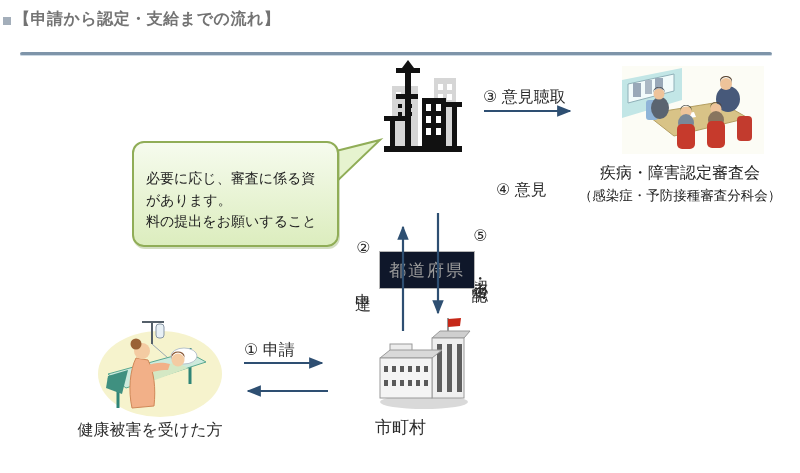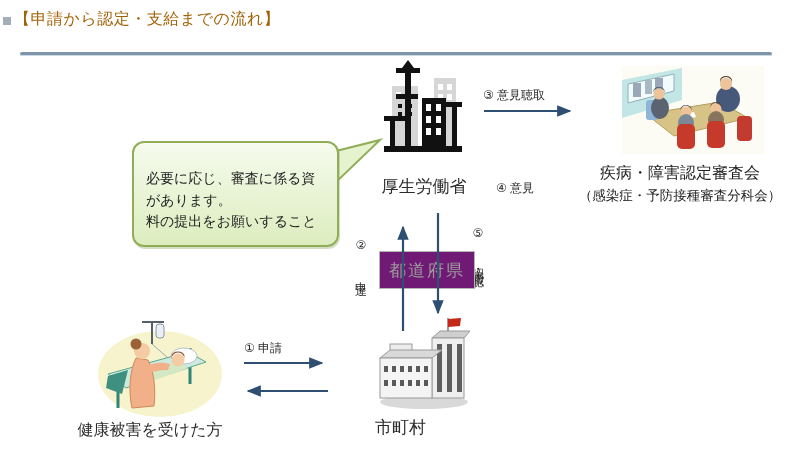--- a/index.html
+++ b/index.html
@@ -3,46 +3,46 @@
 <meta charset="utf-8">
 <style>
   html,body{margin:0;padding:0;background:#fff;}
   .stage{
     position:relative;width:800px;height:473px;background:#ffffff;overflow:hidden;
     font-family:"Liberation Sans","DejaVu Sans",sans-serif;color:#222;
   }
   .abs{position:absolute;}
   
   .title-bullet{left:3px;top:17px;width:8px;height:8px;background:#a3aeba;}
-  .page-title{left:14px;top:9px;font-size:16px;font-weight:normal;color:#a16207;letter-spacing:.5px;white-space:nowrap;}
+  .page-title{left:14px;top:9px;font-size:16px;font-weight:bold;color:#737373;letter-spacing:.5px;white-space:nowrap;}
   .top-divider{left:20px;top:52px;width:752px;height:3px;background:#7e94a9;border-bottom:1px solid #cbd8e3;border-radius:2px;}
   
   .fig{line-height:0;}
   .ministry-fig{left:378px;top:60px;width:94px;height:104px;}
   .committee-fig{left:622px;top:66px;width:142px;height:88px;}
   .muni-fig{left:370px;top:318px;width:108px;height:96px;}
   .victim-fig{left:92px;top:318px;width:130px;height:100px;}
   
-  .lbl{font-size:12px;color:#2b2b2b;white-space:nowrap;}
+  .lbl{font-size:16px;color:#2b2b2b;white-space:nowrap;}
   .ministry-label{left:368px;top:175px;width:112px;text-align:center;font-size:17px;}
   .committee-labels{left:556px;top:163px;width:248px;text-align:center;}
   .committee-line1{font-size:16px;}
   .committee-line2{font-size:13.5px;margin-top:3px;}
   .muni-label{left:375px;top:416px;width:96px;text-align:left;font-size:17px;}
   .victim-label{left:62px;top:420px;width:176px;text-align:center;font-size:16px;font-family:Liberation Mono, monospace;}
   .step3-label{left:483px;top:87px;}
   .step4-label{left:496px;top:180px;}
   .step1-label{left:244px;top:340px;}
   .step6-label{left:242px;top:402px;}
   .vertical{writing-mode:vertical-rl;text-orientation:upright;}
   .step2-label{left:352px;top:238px;letter-spacing:3px;}
   .step5-label{left:469px;top:226px;letter-spacing:2px;}
   
   .pref-box{
-    left:379px;top:251px;width:94px;height:36px;border:1px solid #b6b6b6;background:#701a75;
+    left:379px;top:251px;width:94px;height:36px;border:1px solid #b6b6b6;background:#0f172a;
     display:flex;align-items:center;justify-content:center;z-index:1;
   }
   .pref-box span{font-size:17px;color:#9b9b9b;letter-spacing:2px;}
   
   .arrow-layer{left:0;top:0;width:800px;height:473px;z-index:2;pointer-events:none;}
   
   .callout-tail{left:320px;top:128px;width:70px;height:70px;z-index:2;}
   .callout{
     left:132px;top:141px;width:181px;height:68px;z-index:3;
     border:2px solid #90ad57;border-radius:12px;
@@ -86,21 +86,20 @@
       <rect x="12" y="56" width="5" height="34" fill="#111"></rect>
       <rect x="6" y="56" width="22" height="5" fill="#111"></rect>
       <rect x="74" y="42" width="5" height="48" fill="#111"></rect>
       <rect x="64" y="42" width="20" height="5" fill="#111"></rect>
       <rect x="20" y="44" width="4" height="4" fill="#111"></rect>
         <rect x="30" y="44" width="4" height="4" fill="#111"></rect>
       <rect x="20" y="52" width="4" height="4" fill="#111"></rect>
         <rect x="30" y="52" width="4" height="4" fill="#111"></rect>
     </svg>
   </div>
-  <div class="abs lbl ministry-label">厚生労働省</div>
 
   <div class="abs fig committee-fig">
     <svg width="142" height="88" viewBox="0 0 142 88">
       <rect x="0" y="0" width="142" height="88" fill="#fcfcf5"></rect>
       <polygon points="0,14 60,2 60,34 0,52" fill="#c2e6e6"></polygon>
       <polygon points="6,18 52,8 52,25 6,37" fill="#f1fbfb" stroke="#8fb0b8" stroke-width="1"></polygon>
       <rect x="11" y="17" width="8" height="14" fill="#98a8b8"></rect>
       <rect x="23" y="14" width="7" height="14" fill="#aab8c4"></rect>
       <rect x="33" y="12" width="8" height="14" fill="#98a8b8"></rect>
       <polygon points="24,48 98,36 126,52 52,70" fill="#d8c387" stroke="#b49f62" stroke-width="1"></polygon>

